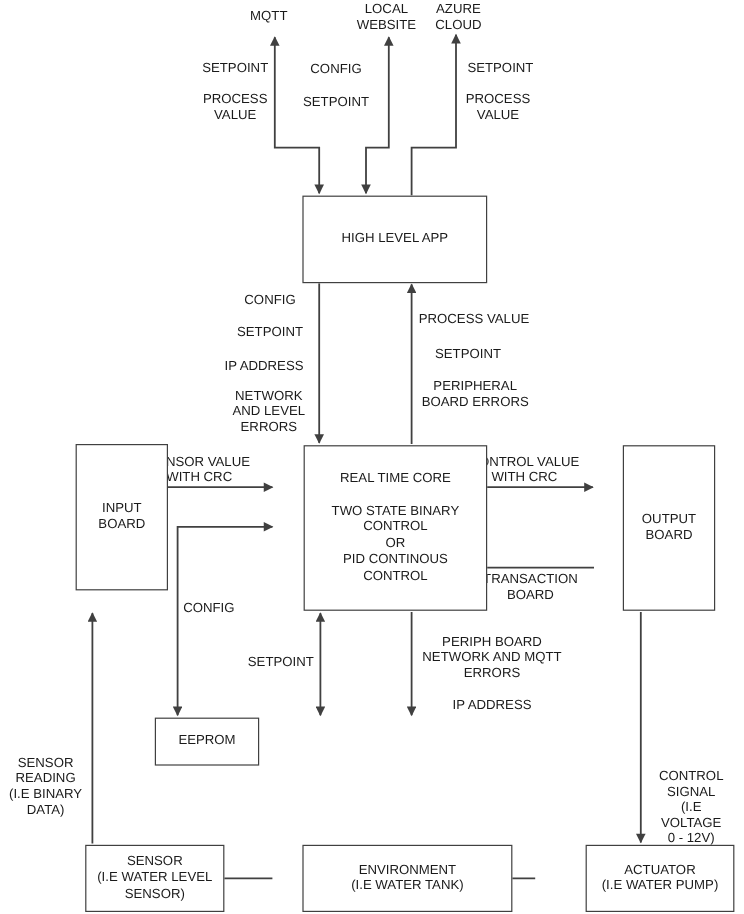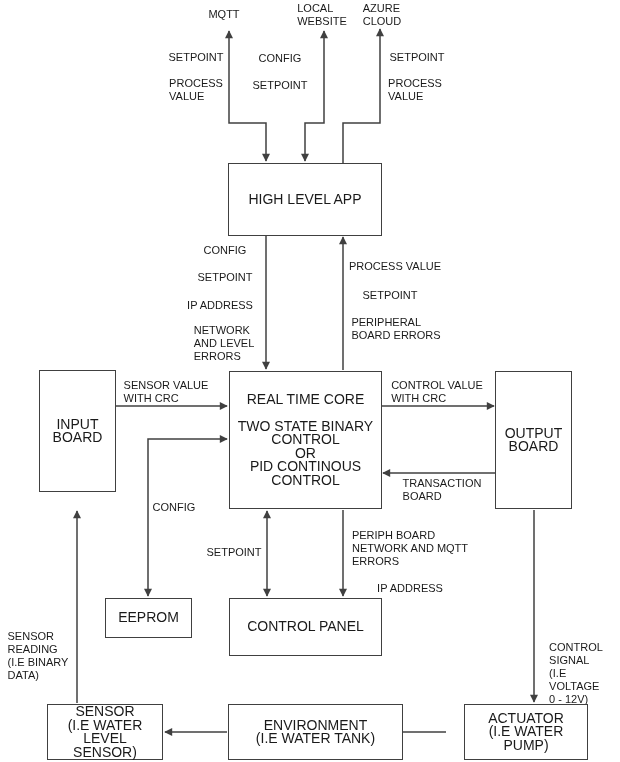--- a/index.html
+++ b/index.html
@@ -20,27 +20,28 @@
   .node {
     position: absolute;
     box-sizing: border-box;
     border: 1.5px solid #404040;
     background: #ffffff;
     display: flex;
     align-items: center;
     justify-content: center;
     text-align: center;
     white-space: pre-line;
-    font-size: 14px;
+    font-size: 11px;
     line-height: 13.5px;
+    margin-left: 24px;
   }
   .lbl {
     position: absolute;
     transform: translateX(-50%);
-    text-align: left;
+    text-align: center;
     white-space: pre-line;
     font-size: 11px;
     line-height: 13px;
   }
 </style>
 </head>
 <body>
 
 <div id="canvas">
 
@@ -128,21 +129,20 @@
 TWO STATE BINARY
 CONTROL
 OR
 PID CONTINOUS
 CONTROL</div>
   <div class="node" style="left:39px;top:370px;width:77px;height:122px">INPUT
 BOARD</div>
   <div class="node" style="left:495px;top:371px;width:77px;height:138px">OUTPUT
 BOARD</div>
   <div class="node" style="left:105px;top:598px;width:87px;height:40px">EEPROM</div>
-  <div class="node" style="left:229px;top:598px;width:153px;height:58px">CONTROL PANEL</div>
   <div class="node" style="left:47px;top:704px;width:116px;height:56px">SENSOR
 (I.E WATER LEVEL
 SENSOR)</div>
   <div class="node" style="left:228px;top:704px;width:175px;height:56px">ENVIRONMENT
 (I.E WATER TANK)</div>
   <div class="node" style="left:464px;top:704px;width:124px;height:56px">ACTUATOR
 (I.E WATER PUMP)</div>
 
 </div>
 

